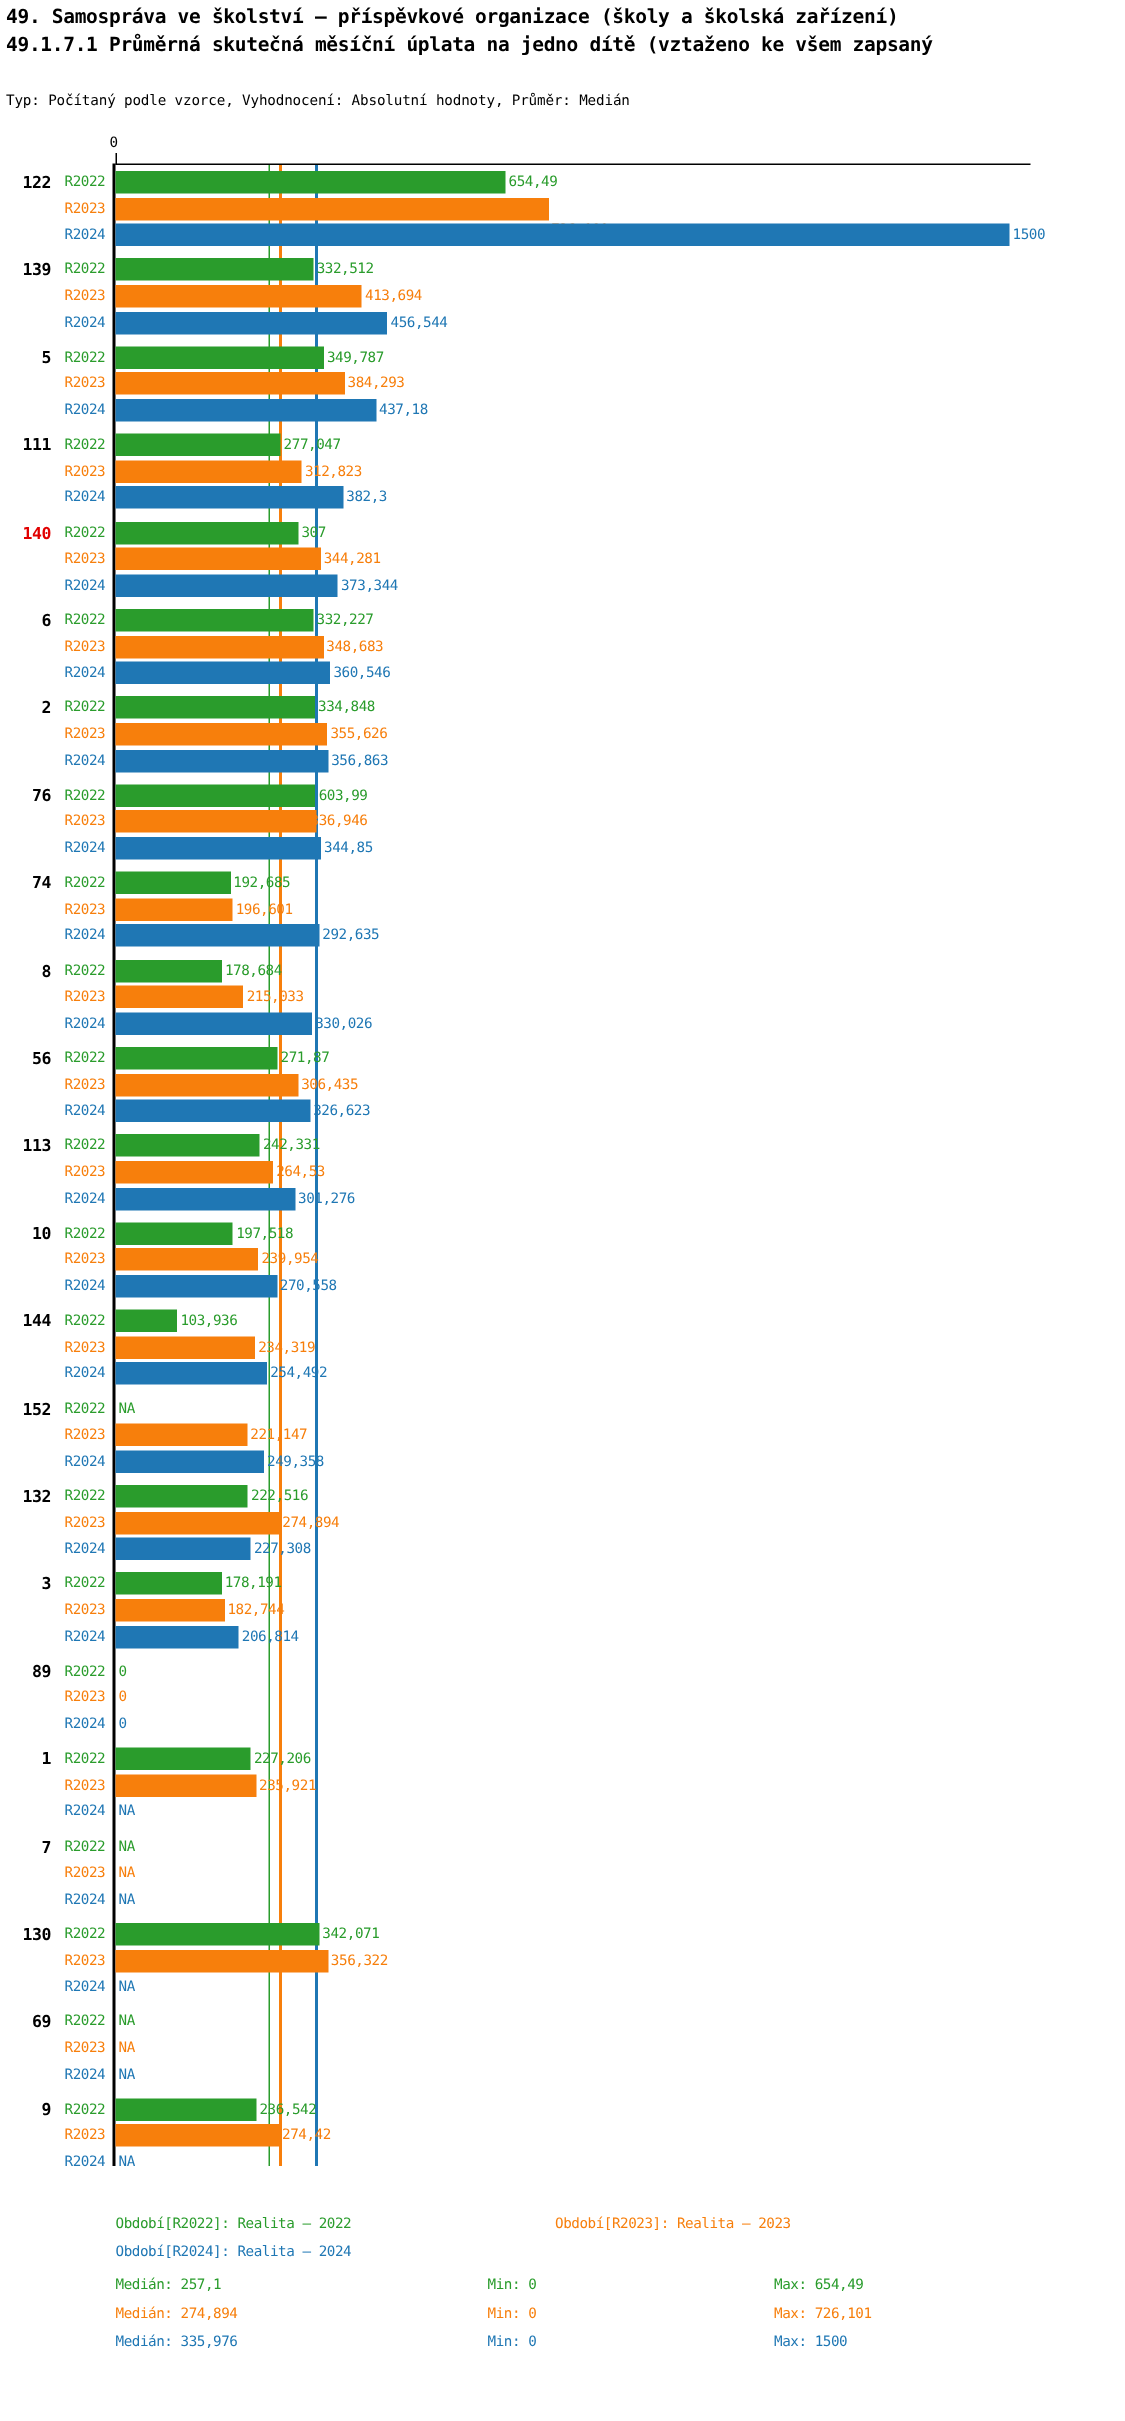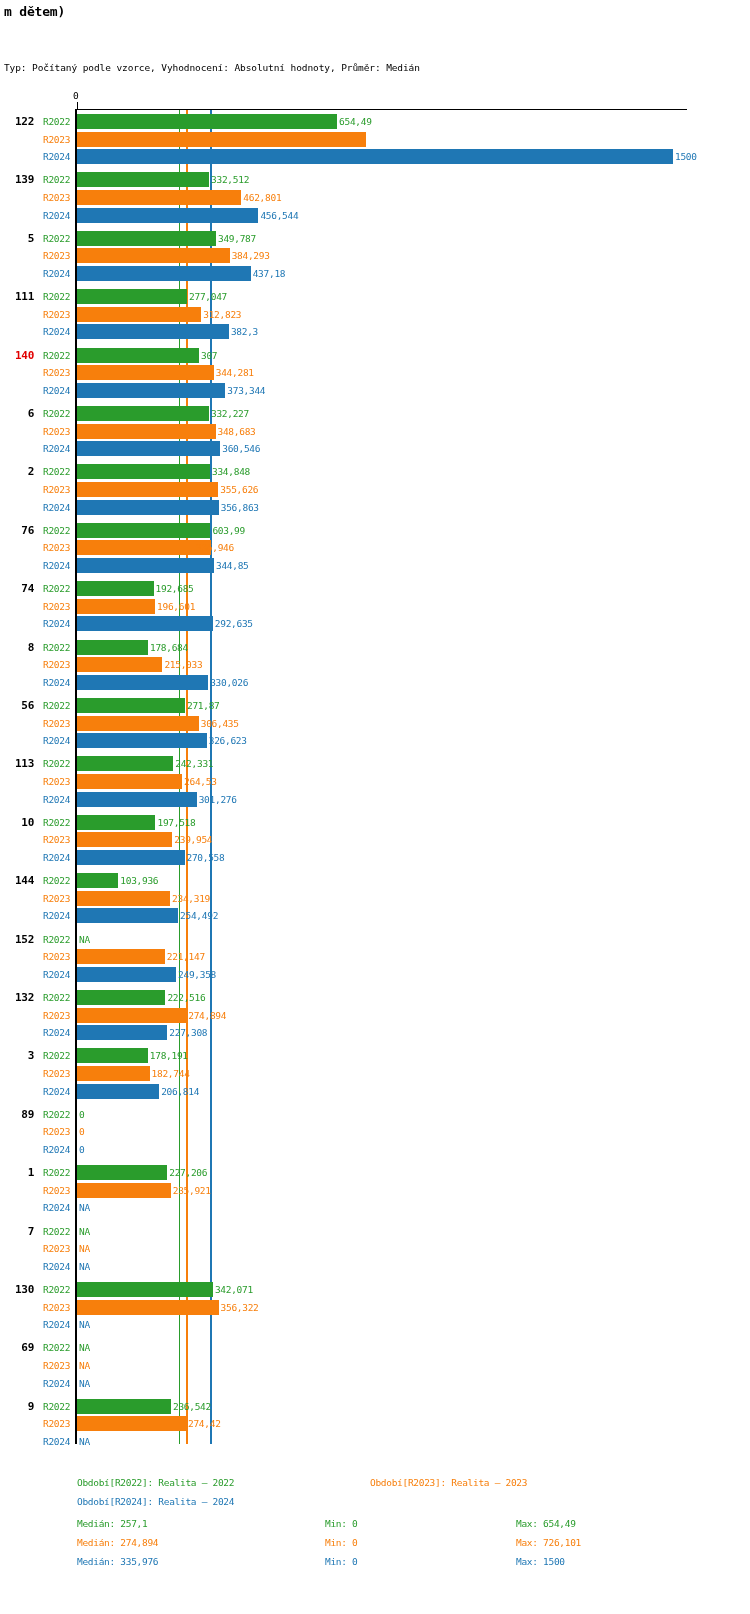--- a/index.html
+++ b/index.html
@@ -137,21 +137,22 @@
     position: absolute;
     font-size: 9.5px;
     white-space: nowrap;
     letter-spacing: -0.3px;
   }
 </style>
 </head>
 <body>
 
 <div id="title-block">
-  <div class="title-line">m dětem)</div>
+  <div class="title-line">49. Samospráva ve školství – příspěvkové organizace (školy a školská zařízení)</div>
+  <div class="title-line">49.1.7.1 Průměrná skutečná měsíční úplata na jedno dítě (vztaženo ke všem zapsaný</div>
 </div>
 
 <div id="subtitle">Typ: Počítaný podle vzorce, Vyhodnocení: Absolutní hodnoty, Průměr: Medián</div>
 
 <div id="plot">
   <div id="axis-zero-label">0</div>
   <div id="axis-tick"></div>
   <div id="axis-top-line"></div>
   <div id="axis-origin-line"></div>
   <div class="median-line median-g" id="median-2022" style="left: 179.154px;"></div>
@@ -167,21 +168,21 @@
       <div class="bar-value c-2023" style="top: 58px; left: 367.504px;">726,101</div>
       <div class="series-label c-2024" style="top: 61.2px;">R2024</div>
       <div class="bar bg-2024" style="top: 59.2px; width: 596px;"></div>
       <div class="bar-value c-2024" style="top: 61.2px; left: 675px;">1500</div>
       <div class="group-label glabel-black" style="top: 83.4px;">139</div>
       <div class="series-label c-2022" style="top: 84.4px;">R2022</div>
       <div class="bar bg-2022" style="top: 82.4px; width: 132.118px;"></div>
       <div class="bar-value c-2022" style="top: 84.4px; left: 211.118px;">332,512</div>
       <div class="series-label c-2023" style="top: 102px;">R2023</div>
       <div class="bar bg-2023" style="top: 100px; width: 164.374px;"></div>
-      <div class="bar-value c-2023" style="top: 102px; left: 243.374px;">462,801</div>
+      <div class="bar-value c-2023" style="top: 102px; left: 243.374px;">413,694</div>
       <div class="series-label c-2024" style="top: 119.6px;">R2024</div>
       <div class="bar bg-2024" style="top: 117.6px; width: 181.4px;"></div>
       <div class="bar-value c-2024" style="top: 119.6px; left: 260.4px;">456,544</div>
       <div class="group-label glabel-black" style="top: 141.8px;">5</div>
       <div class="series-label c-2022" style="top: 142.8px;">R2022</div>
       <div class="bar bg-2022" style="top: 140.8px; width: 138.982px;"></div>
       <div class="bar-value c-2022" style="top: 142.8px; left: 217.982px;">349,787</div>
       <div class="series-label c-2023" style="top: 160.4px;">R2023</div>
       <div class="bar bg-2023" style="top: 158.4px; width: 152.692px;"></div>
       <div class="bar-value c-2023" style="top: 160.4px; left: 231.692px;">384,293</div>
@@ -227,21 +228,21 @@
       <div class="bar-value c-2023" style="top: 394px; left: 220.302px;">355,626</div>
       <div class="series-label c-2024" style="top: 411.6px;">R2024</div>
       <div class="bar bg-2024" style="top: 409.6px; width: 141.794px;"></div>
       <div class="bar-value c-2024" style="top: 411.6px; left: 220.794px;">356,863</div>
       <div class="group-label glabel-black" style="top: 433.8px;">76</div>
       <div class="series-label c-2022" style="top: 434.8px;">R2022</div>
       <div class="bar bg-2022" style="top: 432.8px; width: 133.452px;"></div>
       <div class="bar-value c-2022" style="top: 434.8px; left: 212.452px;">603,99</div>
       <div class="series-label c-2023" style="top: 452.4px;">R2023</div>
       <div class="bar bg-2023" style="top: 450.4px; width: 133.88px;"></div>
-      <div class="bar-value c-2023" style="top: 452.4px; left: 196px;">336,946</div>
+      <div class="bar-value c-2023" style="top: 452.4px; left: 207px;">336,946</div>
       <div class="series-label c-2024" style="top: 470px;">R2024</div>
       <div class="bar bg-2024" style="top: 468px; width: 137.02px;"></div>
       <div class="bar-value c-2024" style="top: 470px; left: 216.02px;">344,85</div>
       <div class="group-label glabel-black" style="top: 492.2px;">74</div>
       <div class="series-label c-2022" style="top: 493.2px;">R2022</div>
       <div class="bar bg-2022" style="top: 491.2px; width: 76.5602px;"></div>
       <div class="bar-value c-2022" style="top: 493.2px; left: 155.56px;">192,685</div>
       <div class="series-label c-2023" style="top: 510.8px;">R2023</div>
       <div class="bar bg-2023" style="top: 508.8px; width: 78.1161px;"></div>
       <div class="bar-value c-2023" style="top: 510.8px; left: 157.116px;">196,601</div>

